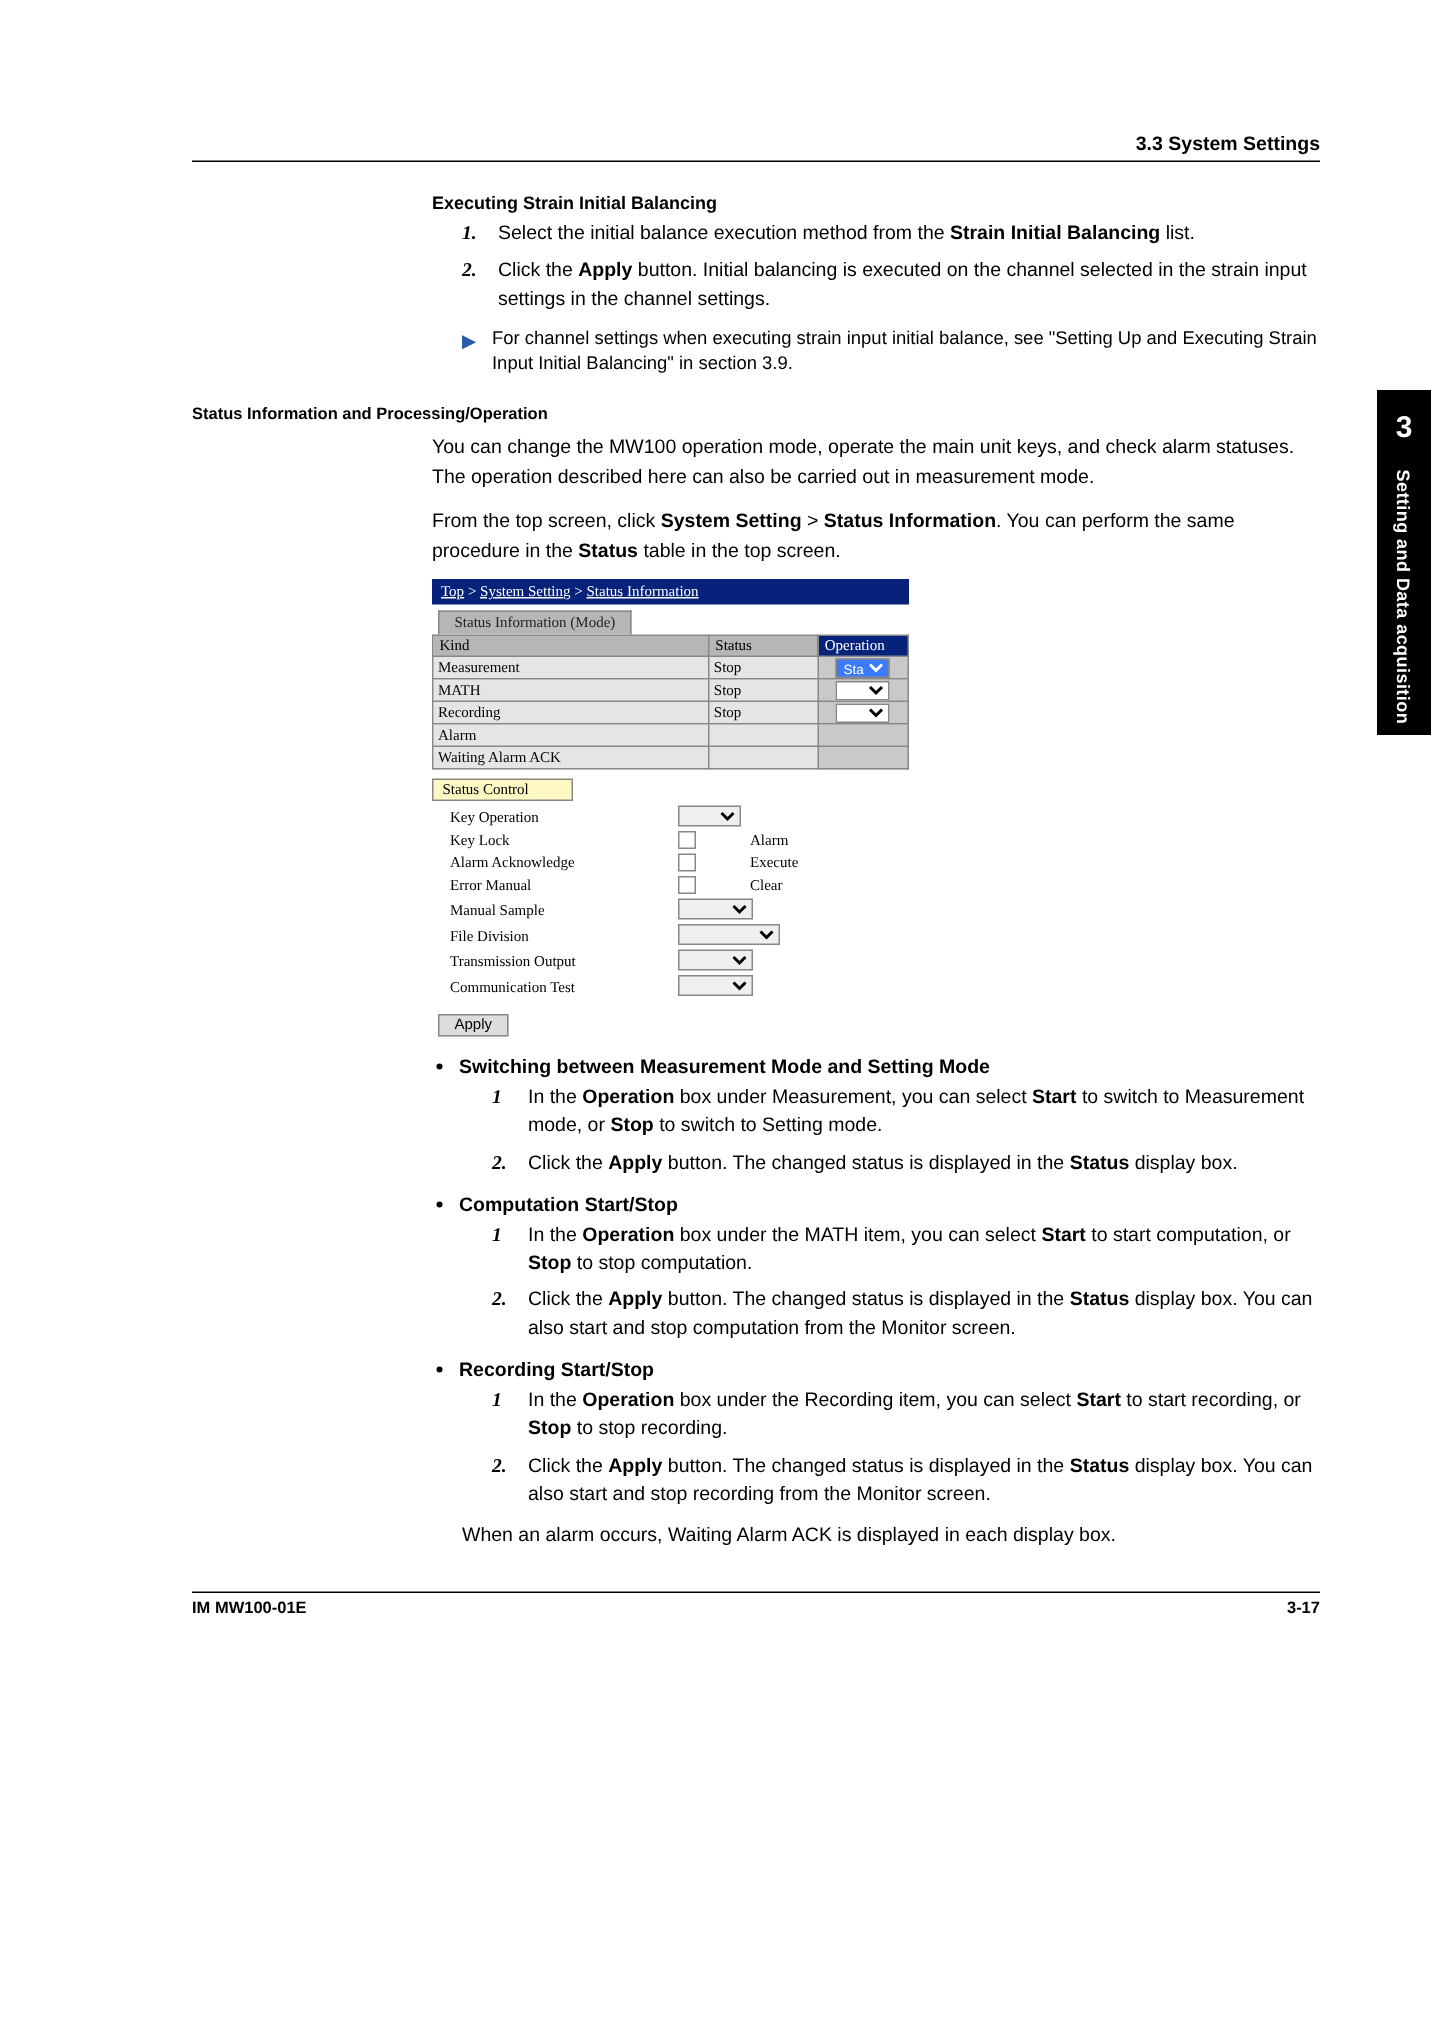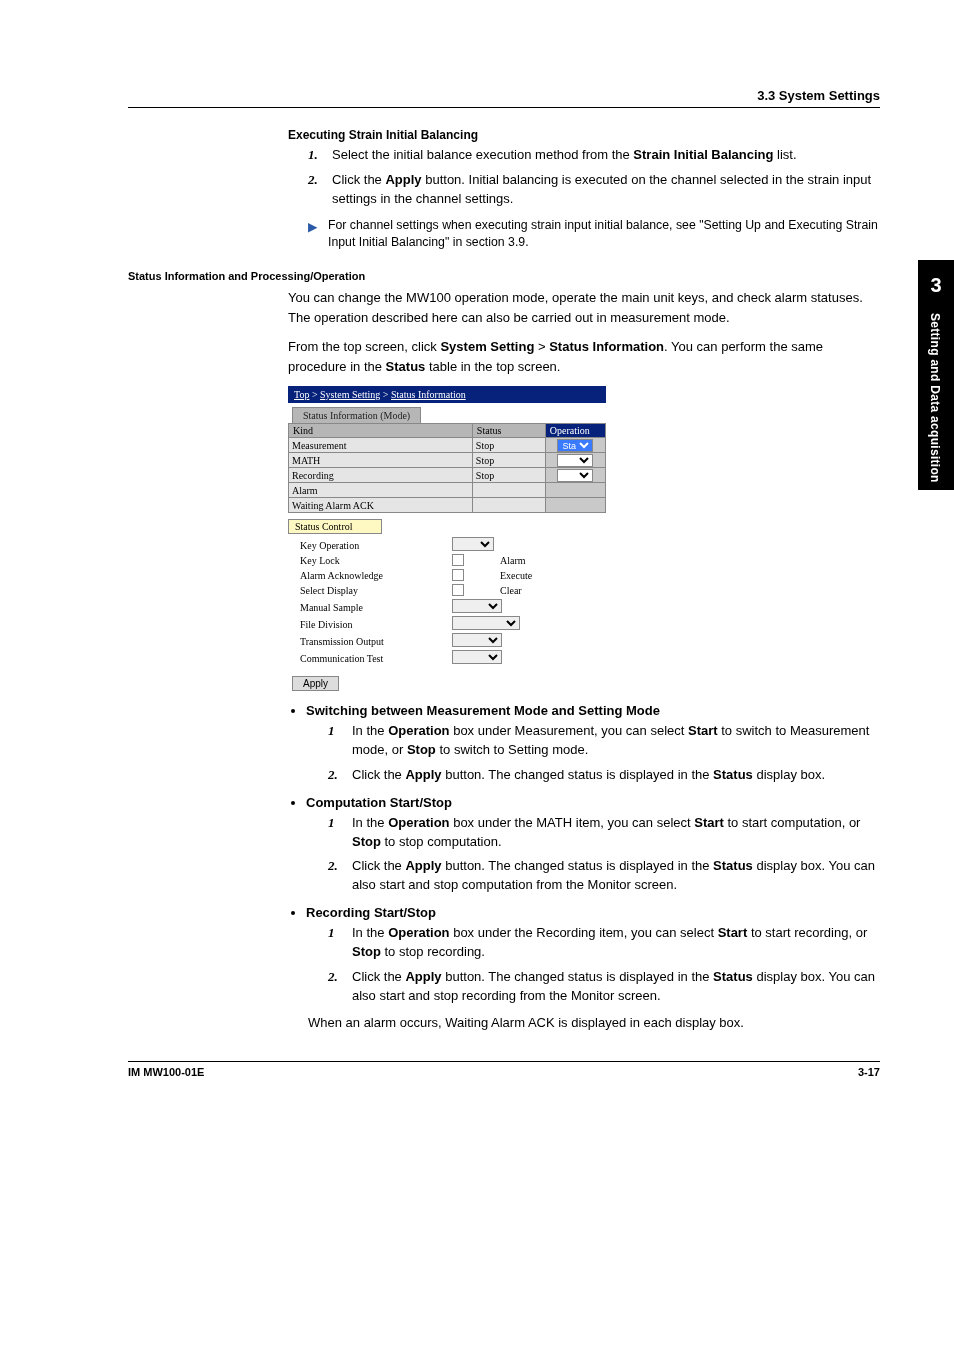--- a/index.html
+++ b/index.html
@@ -220,21 +220,21 @@
           <span class="lbl">Key Lock</span>
           <span class="cb"></span>
           <span>Alarm</span>
         </div>
       <div class="ui-row">
           <span class="lbl">Alarm Acknowledge</span>
           <span class="cb"></span>
           <span>Execute</span>
         </div>
       <div class="ui-row">
-          <span class="lbl">Select Display</span>
+          <span class="lbl">Error Manual</span>
           <span class="cb"></span>
           <span>Clear</span>
         </div>
       <div class="ui-row">
           <span class="lbl">Manual Sample</span>
           <select style="width:50px"><option></option></select>
         </div>
       <div class="ui-row">
           <span class="lbl">File Division</span>
           <select style="width:68px"><option></option></select>

